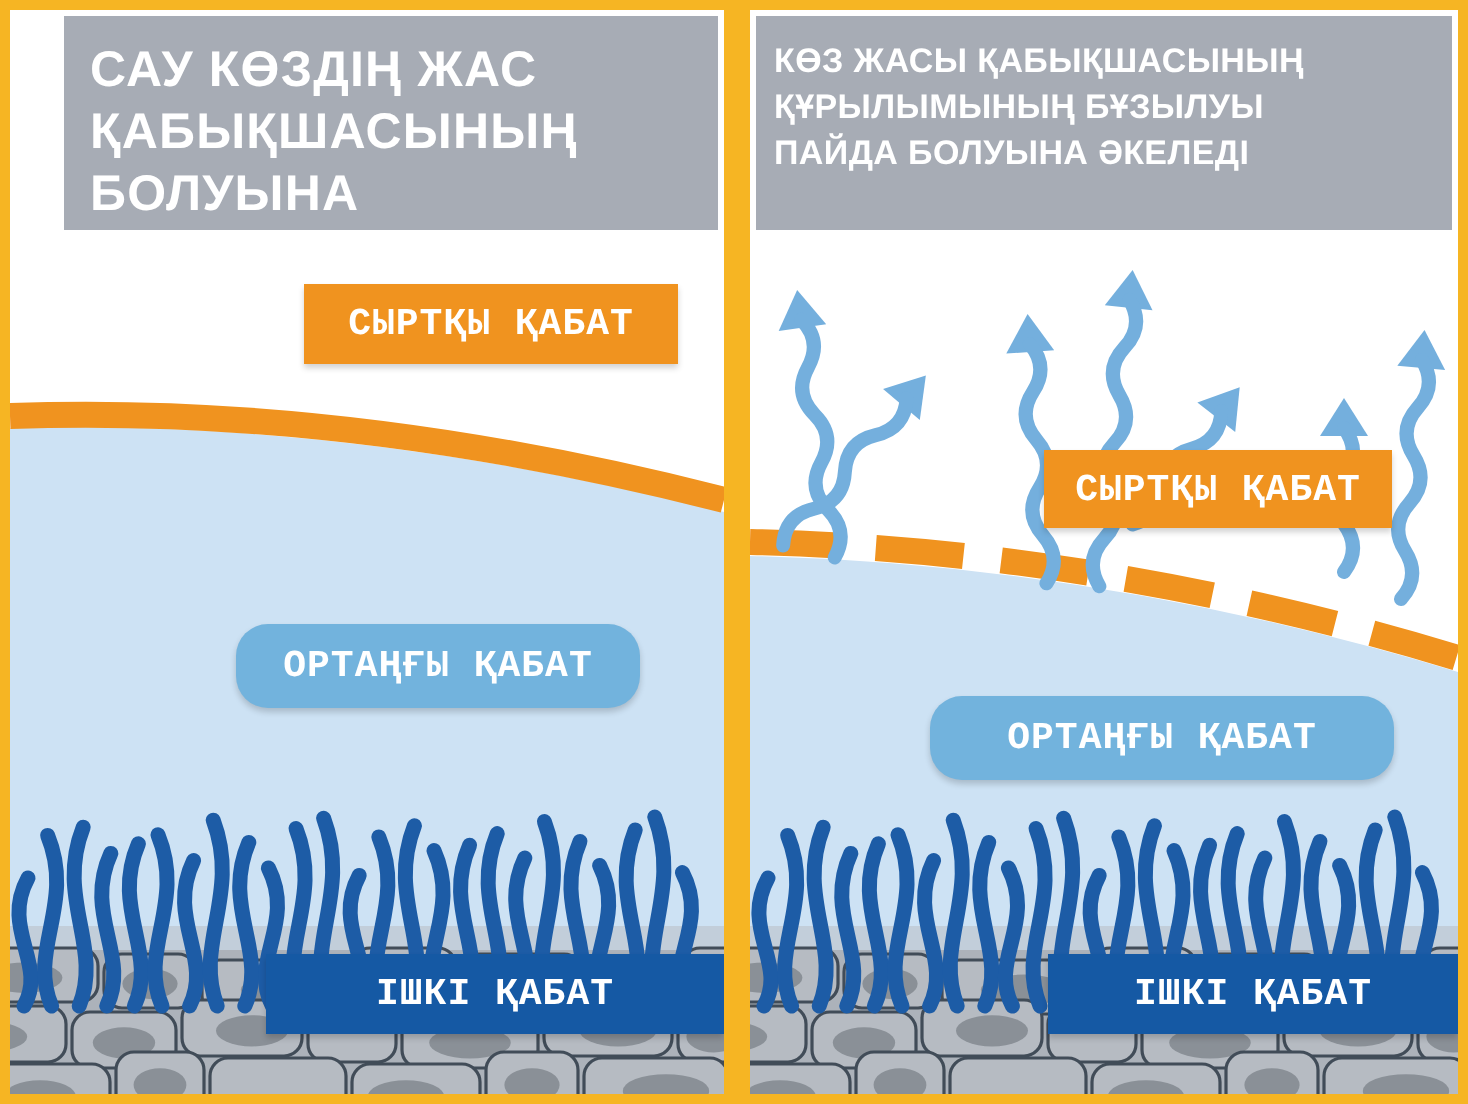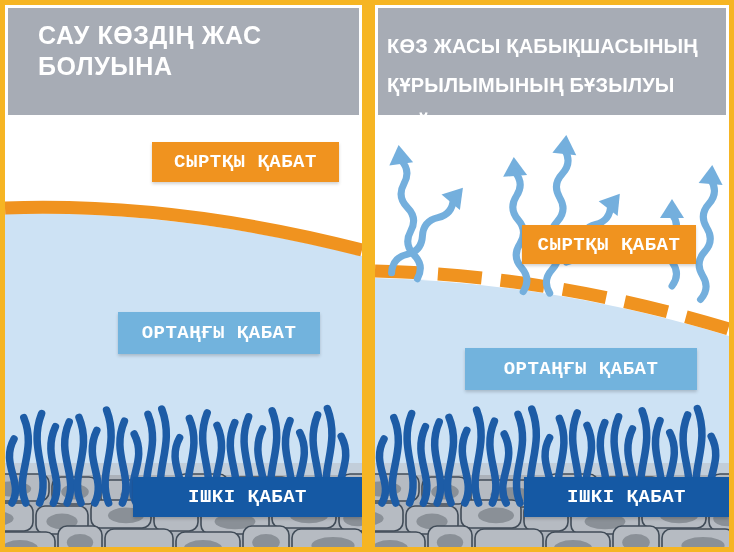--- a/index.html
+++ b/index.html
@@ -10,50 +10,51 @@
   }
   .panel{position:absolute;top:5px;height:542px;background:#fff;overflow:hidden;}
   .panel.left{left:5px;width:357px;}
   .panel.right{left:375px;width:354px;}
   .divider{position:absolute;left:362px;top:0;width:13px;height:552px;background:var(--frame,#F6B523);}
   .panel-header{
     position:absolute;left:3px;top:3px;right:3px;height:107px;
     background:var(--header-bg,#A7ACB5);color:#fff;font-weight:bold;
     box-sizing:border-box;
   }
-  .panel.left .panel-header{padding:12px 10px 0 30px;}
+  .panel.left .panel-header{padding:12px 10px 0 13px;margin-left:24px;}
   .panel.right .panel-header{padding:11px 4px 0 9px;}
   .panel.left .title-line{font-size:25px;line-height:31px;letter-spacing:0.6px;}
-  .panel.right .title-line{font-size:20px;line-height:23px;letter-spacing:0.2px;margin-top:16px;}
+  .panel.right .title-line{font-size:17px;line-height:23px;letter-spacing:0.2px;}
   .art{position:absolute;left:0;top:0;width:100%;height:100%;}
   .label{
     position:absolute;display:flex;align-items:center;justify-content:center;
     color:#fff;font-weight:bold;font-size:19px;letter-spacing:0.5px;
     box-shadow:0 2px 3px rgba(0,0,0,0.18);white-space:nowrap;font-family:Liberation Mono, monospace;
   }
   .label.orange{background:var(--orange,#F0931F);}
-  .label.blue{background:var(--label-blue,#72B3DD);}
+  .label.blue{background:var(--label-blue,#72B3DD);border-radius:16px;}
   .label.navy{background:var(--dark-blue,#1559A4);}
   
   .outer-l{left:147px;top:137px;width:187px;height:40px;}
   .mid-l{left:113px;top:307px;width:202px;height:42px;}
   .inner-l{left:128px;top:472px;width:229px;height:40px;}
   
   .outer-r{left:147px;top:220px;width:174px;height:39px;}
   .mid-r{left:90px;top:343px;width:232px;height:42px;}
   .inner-r{left:149px;top:472px;width:205px;height:40px;}
 </style>
 </head>
 <body>
 
 <div class="stage">
 
   <section class="panel left">
     <header class="panel-header">
       <div class="title-line">САУ КӨЗДІҢ ЖАС</div>
+      <div class="title-line">ҚАБЫҚШАСЫНЫҢ</div>
       <div class="title-line">БОЛУЫНА</div>
     </header>
     <svg id="art-left" class="art" viewBox="0 0 357 542">
         <path d="M0,209 Q170,204 357,251 L357,542 L0,542 Z" fill="#CDE2F4"></path>
         <path d="M0,203 Q170,197 357,245" stroke="#F0931F" stroke-width="13" fill="none"></path>
         <rect x="0" y="458" width="357" height="45" fill="#C2CEDA"></rect>
         <g>
           <rect x="0" y="470" width="357" height="72" fill="#ACB2BA"></rect>
           <rect x="-20" y="469" width="64" height="27" rx="9" fill="#B6BBC2" stroke="#414C58" stroke-width="1.6"></rect>
           <ellipse cx="7" cy="483.85" rx="19.2" ry="7.6" fill="#8A9097"></ellipse>

